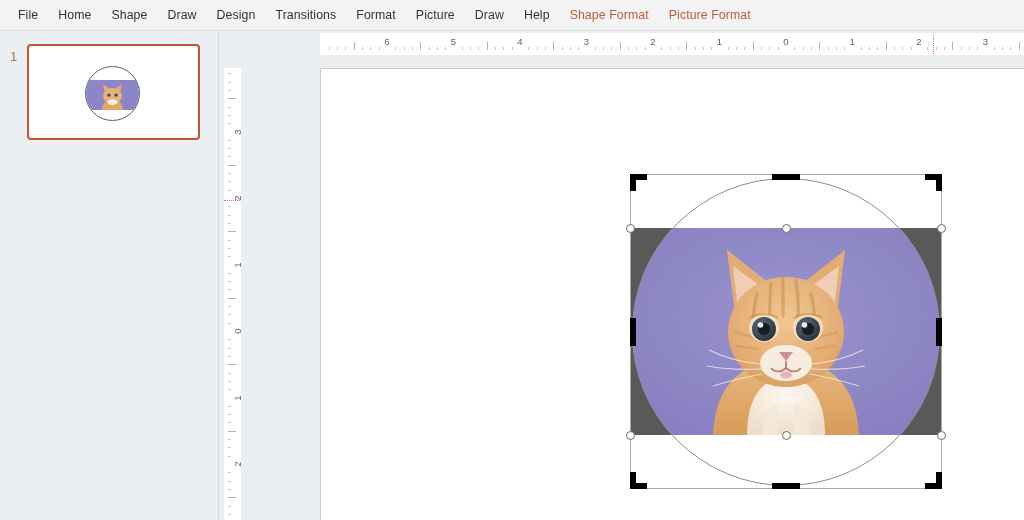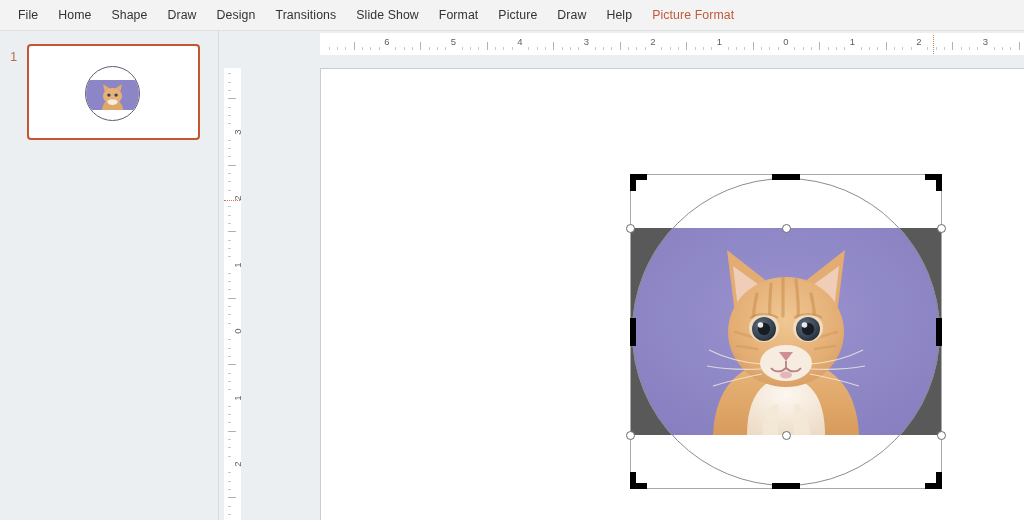--- a/index.html
+++ b/index.html
@@ -301,25 +301,25 @@
 
 <div id="app">
 
   <div class="ribbon-bar" id="ribbon-bar">
       <div class="tab first">File</div>
       <div class="tab">Home</div>
       <div class="tab">Shape</div>
       <div class="tab">Draw</div>
       <div class="tab">Design</div>
       <div class="tab">Transitions</div>
-      <div class="tab">Slide Show</div>
       <div class="tab">Format</div>
       <div class="tab">Picture</div>
       <div class="tab">Draw</div>
       <div class="tab">Help</div>
+      <div class="tab contextual">Shape Format</div>
       <div class="tab contextual">Picture Format</div>
     </div>
 
   <div class="thumb-panel">
     <div class="thumb-row">
       <div class="thumb-number">1</div>
       <div class="thumb-frame">
         <div class="thumb-oval">
           <div class="imgwrap">
             <svg width="53" height="30" viewBox="0 0 310 207" preserveAspectRatio="none">

